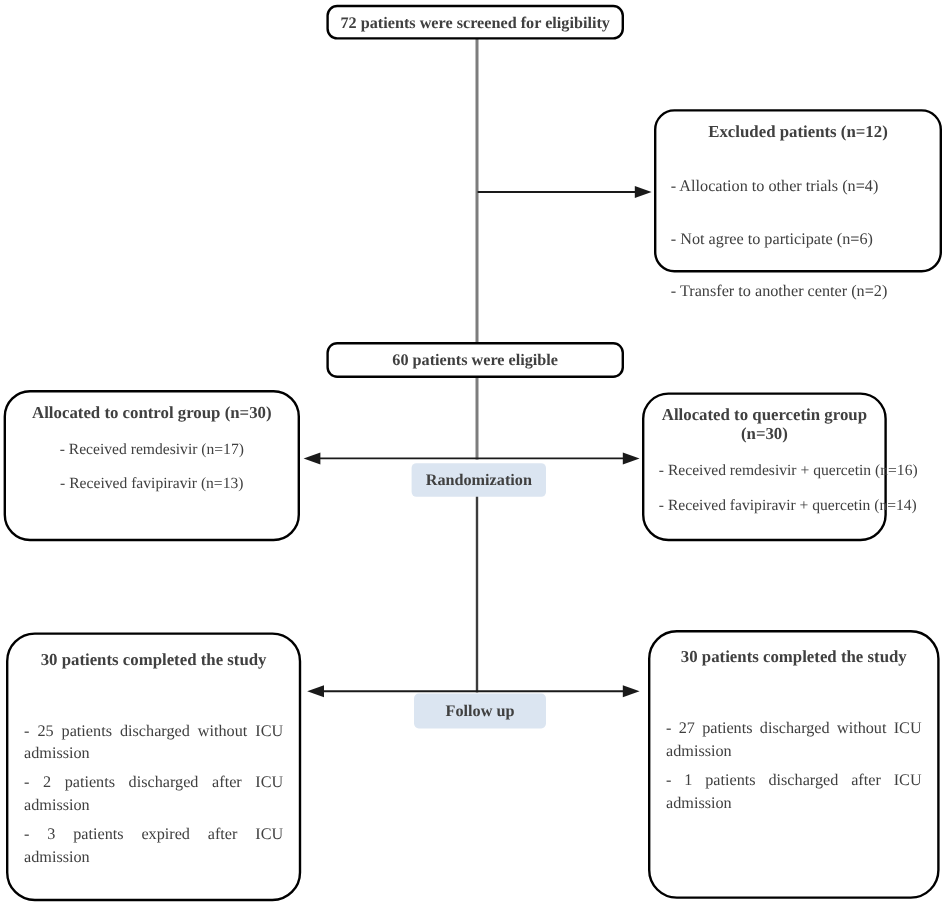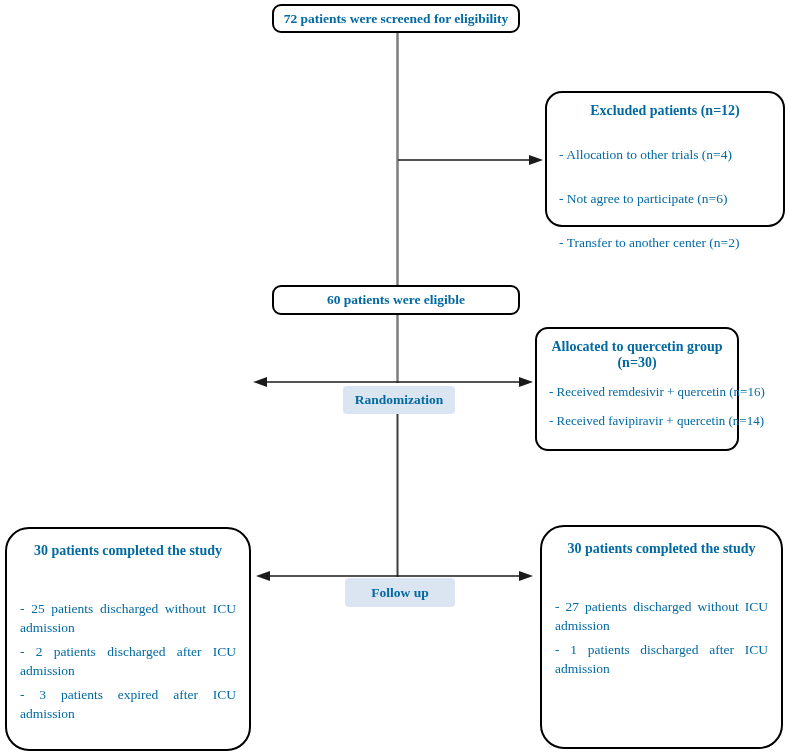--- a/index.html
+++ b/index.html
@@ -1,21 +1,21 @@
 <!DOCTYPE html>
 <html><head>
 <meta charset="utf-8">
 <style>
   html,body{margin:0;padding:0;background:#ffffff;}
   #canvas{
     position:relative;
     width:789px;height:753px;
     background:#ffffff;
     font-family:"Liberation Serif", serif;
-    color:#0369a1;
+    color:#404040;
     overflow:hidden;
   }
   #connectors{position:absolute;left:0;top:0;width:789px;height:753px;}
   .box{
     position:absolute;
     box-sizing:border-box;
     background:#ffffff;
     border:2px solid #000000;
   }
   .pill{
@@ -89,22 +89,27 @@
     <div class="title">Excluded patients (n=12)</div>
     <div class="item">- Allocation to other trials (n=4)</div>
     <div class="item">- Not agree to participate (n=6)</div>
     <div class="item">- Transfer to another center (n=2)</div>
   </div>
 
   <div class="box pill" style="left:272px;top:285px;width:248px;height:30px;">
     <span>60 patients were eligible</span>
   </div>
 
+  <div class="box bigbox alloc" style="left:3px;top:325px;width:247px;height:126px;">
+    <div class="title">Allocated to control group (n=30)</div>
+    <div class="item">- Received remdesivir (n=17)</div>
+    <div class="item">- Received favipiravir (n=13)</div>
+  </div>
 
-  <div class="box bigbox alloc" style="left:535px;top:327px;width:204px;height:124px;border-radius:13px;">
+  <div class="box bigbox alloc" style="left:535px;top:327px;width:204px;height:124px;">
     <div class="title">Allocated to quercetin group (n=30)</div>
     <div class="item">- Received remdesivir + quercetin (n=16)</div>
     <div class="item">- Received favipiravir + quercetin (n=14)</div>
   </div>
 
   <div class="flag" style="left:343px;top:386px;width:112px;height:28px;background:#dbe5f1;">
     <span>Randomization</span>
   </div>
 
   <div class="flag" style="left:345px;top:578px;width:110px;height:29px;background:#dbe5f1;">

